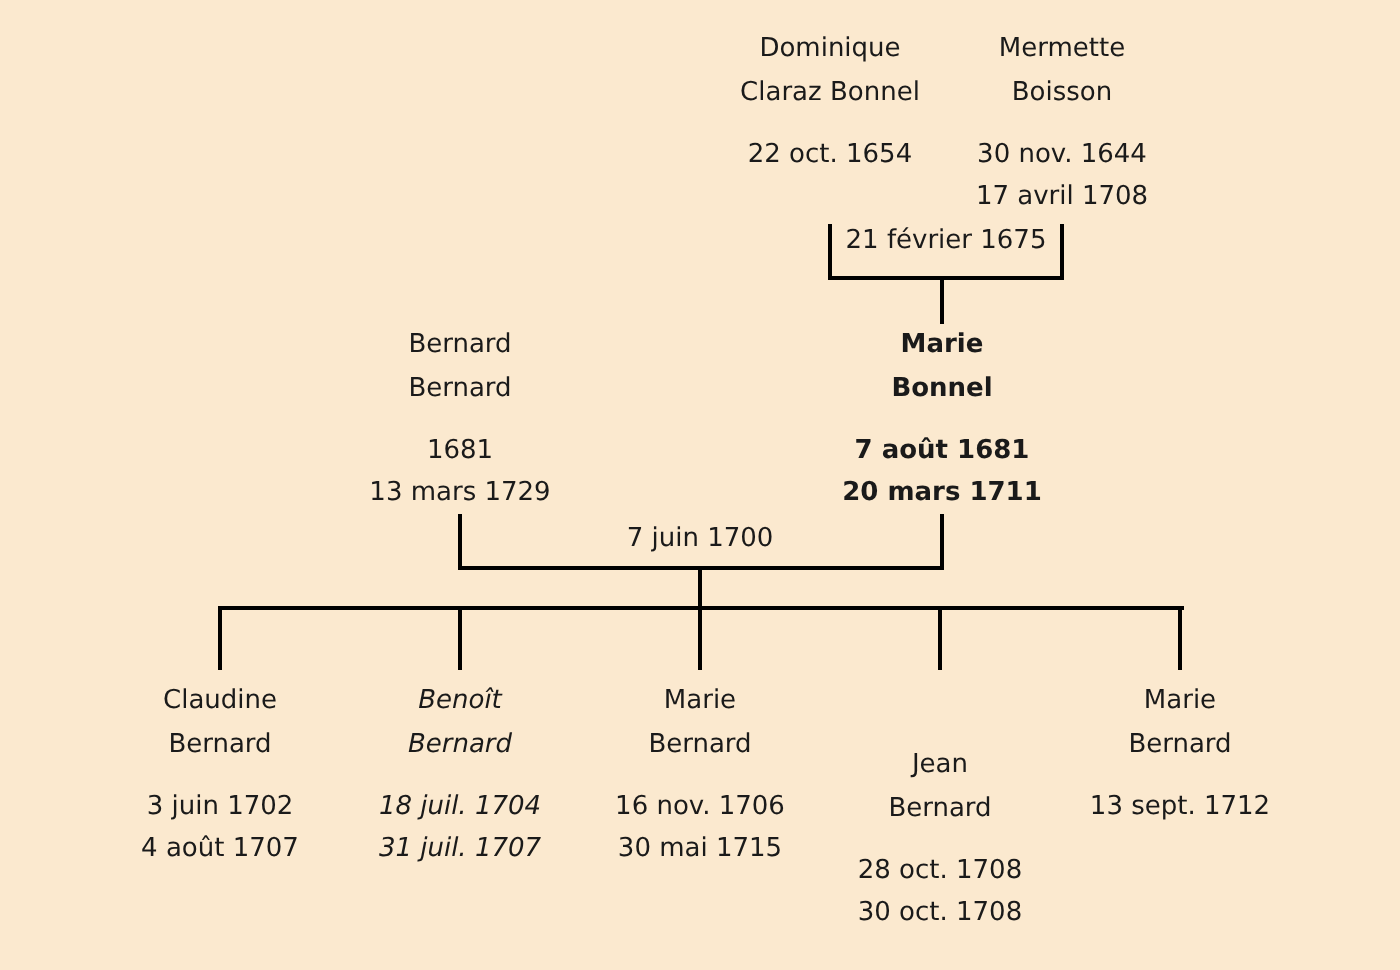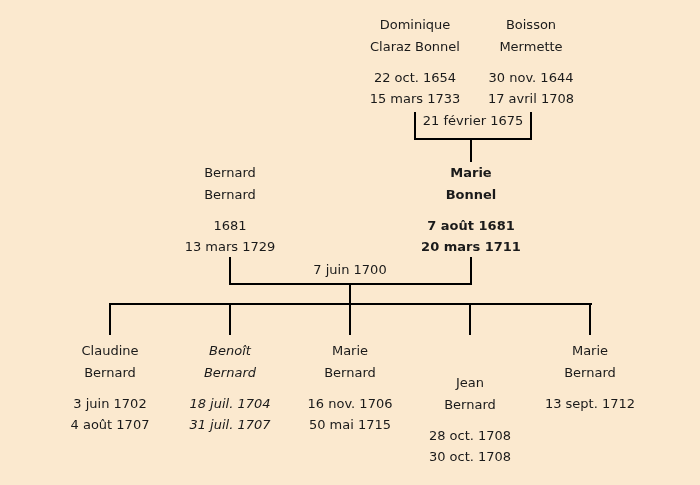--- a/index.html
+++ b/index.html
@@ -38,28 +38,27 @@
 
 <div class="tree">
 
   <div class="person" style="left:415px; top:14px;">
     <div class="nm">
       <div>Dominique</div>
       <div>Claraz Bonnel</div>
     </div>
     <div class="dt">
       <div>22 oct. 1654</div>
-      <div>15 mars 1733</div>
     </div>
   </div>
 
   <div class="person" style="left:531px; top:14px;">
     <div class="nm">
+      <div>Mermette</div>
       <div>Boisson</div>
-      <div>Mermette</div>
     </div>
     <div class="dt">
       <div>30 nov. 1644</div>
       <div>17 avril 1708</div>
     </div>
   </div>
 
   <div class="vline" style="left:414px; top:112px; height:28px;"></div>
   <div class="vline" style="left:530px; top:112px; height:28px;"></div>
   <div class="hline" style="left:414px; top:138px; width:118px;"></div>
@@ -123,21 +122,21 @@
     </div>
   </div>
 
   <div class="person" style="left:350px; top:340px;">
     <div class="nm">
       <div>Marie</div>
       <div>Bernard</div>
     </div>
     <div class="dt">
       <div>16 nov. 1706</div>
-      <div>50 mai 1715</div>
+      <div>30 mai 1715</div>
     </div>
   </div>
 
   <div class="person" style="left:470px; top:340px;margin-top:32px;">
     <div class="nm">
       <div>Jean</div>
       <div>Bernard</div>
     </div>
     <div class="dt">
       <div>28 oct. 1708</div>

